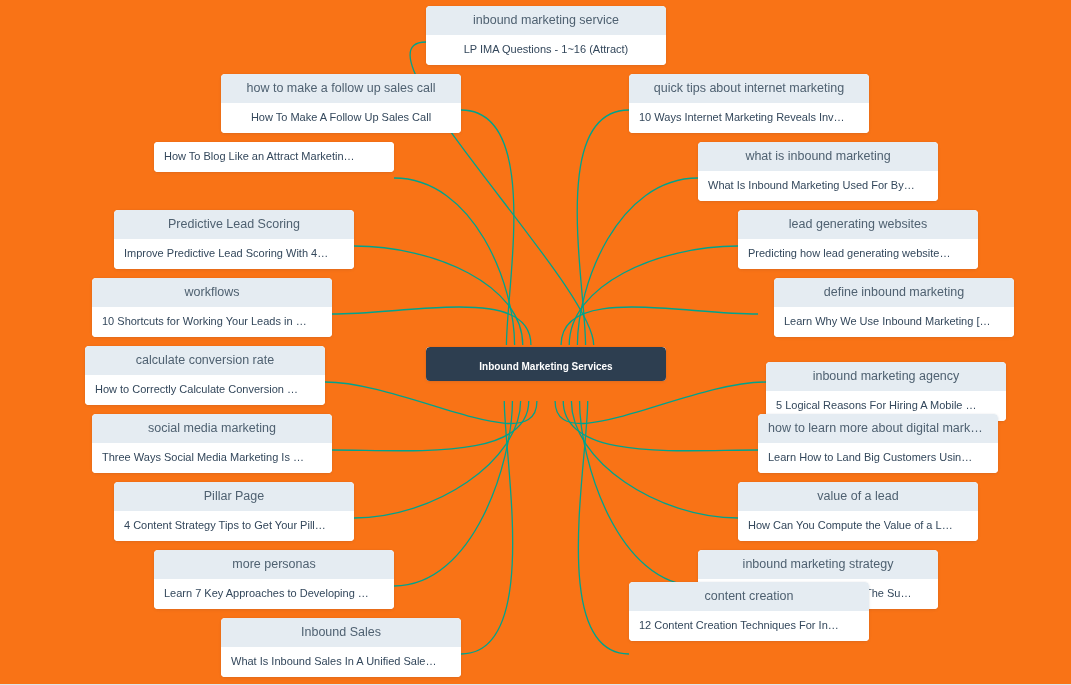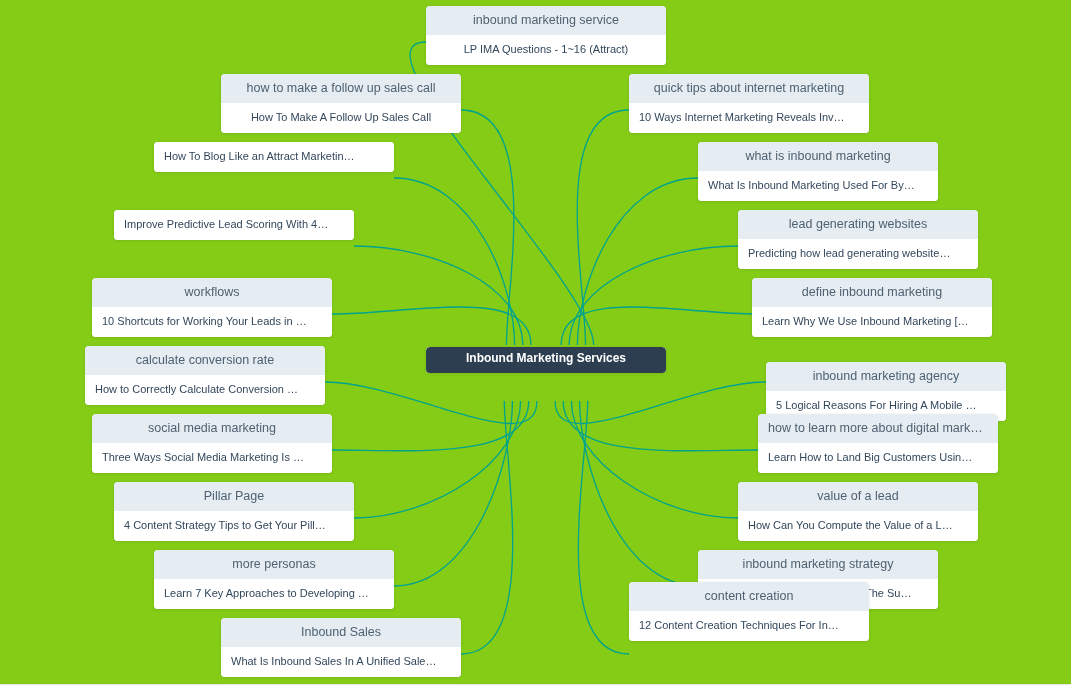--- a/index.html
+++ b/index.html
@@ -9,21 +9,21 @@
     background: #f5f8fa;
   }
   body {
     font-family: "Liberation Sans", sans-serif;
     -webkit-font-smoothing: antialiased;
   }
   #canvas {
     position: relative;
     width: 1071px;
     height: 685px;
-    background: #84cc16;
+    background: #f97316;
     overflow: hidden;
   }
   #edges {
     position: absolute;
     left: 0;
     top: 0;
     width: 1071px;
     height: 685px;
     pointer-events: none;
   }
@@ -66,22 +66,22 @@
   .node .body.left {
     text-align: left;
   }
   .node.center {
     z-index: 8;
   }
   .node.center .head {
     background: #2d3e50;
     color: #ffffff;
     font-weight: bold;
-    font-size: 12px;
-    padding: 5px 10px 9px 10px;
+    font-size: 10px;
+    padding: 15px 10px 9px 10px;
   }
   .node.center .body {
     color: #33475b;
     font-size: 13px;
   }
   #bottom-rule {
     position: absolute;
     left: 0;
     bottom: 0;
     width: 1071px;
@@ -131,31 +131,32 @@
         <div class="body left">10 Ways Internet Marketing Reveals Inv…</div>
       </div>
       <div class="node" style="left: 154px; top: 142px;">
         <div class="body left">How To Blog Like an Attract Marketin…</div>
       </div>
       <div class="node" style="left: 698px; top: 142px;">
         <div class="head">what is inbound marketing</div>
         <div class="body left">What Is Inbound Marketing Used For By…</div>
       </div>
       <div class="node" style="left: 114px; top: 210px;">
+        <div class="head">Predictive Lead Scoring</div>
         <div class="body left">Improve Predictive Lead Scoring With 4…</div>
       </div>
       <div class="node" style="left: 738px; top: 210px;">
         <div class="head">lead generating websites</div>
         <div class="body left">Predicting how lead generating website…</div>
       </div>
       <div class="node" style="left: 92px; top: 278px;">
         <div class="head">workflows</div>
         <div class="body left">10 Shortcuts for Working Your Leads in …</div>
       </div>
-      <div class="node" style="left: 752px; top: 278px;">
+      <div class="node" style="left: 774px; top: 278px;">
         <div class="head">define inbound marketing</div>
         <div class="body left">Learn Why We Use Inbound Marketing […</div>
       </div>
       <div class="node" style="left: 85px; top: 346px;">
         <div class="head">calculate conversion rate</div>
         <div class="body left">How to Correctly Calculate Conversion …</div>
       </div>
       <div class="node" style="left: 766px; top: 330px; margin-top: 32px;">
         <div class="head">inbound marketing agency</div>
         <div class="body left">5 Logical Reasons For Hiring A Mobile …</div>

